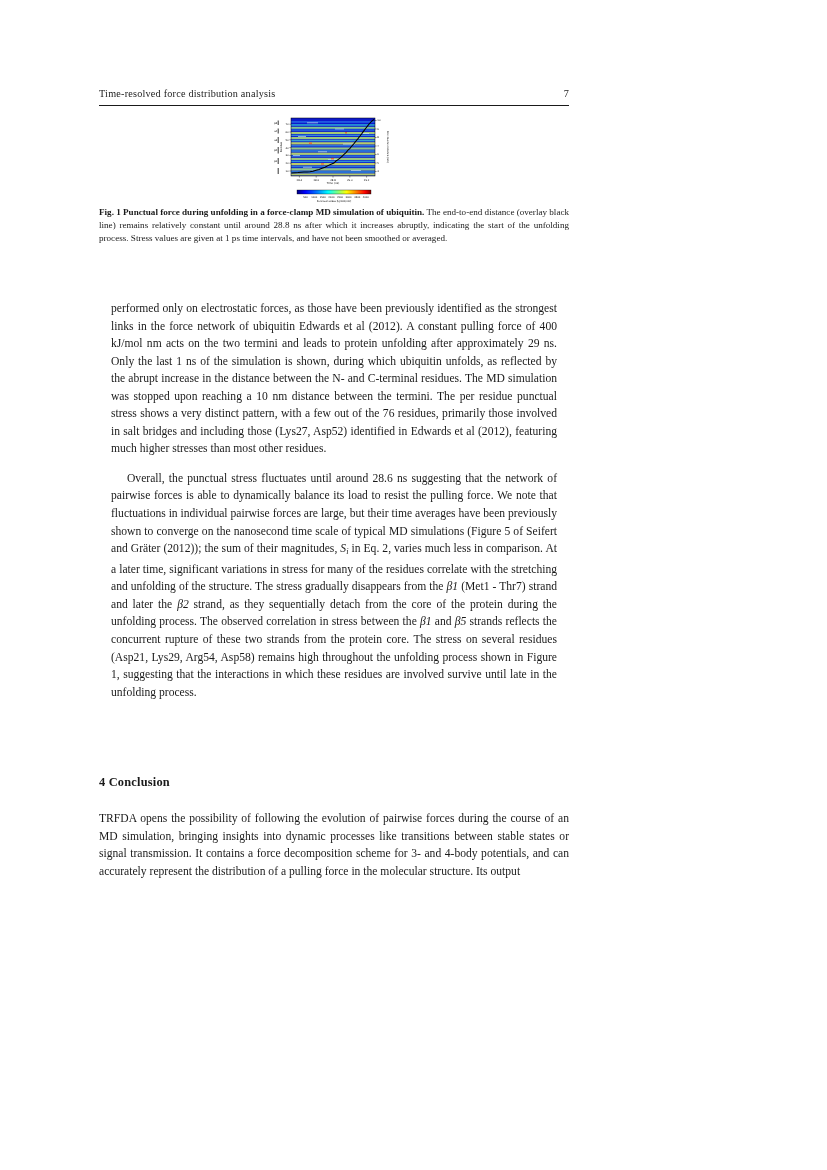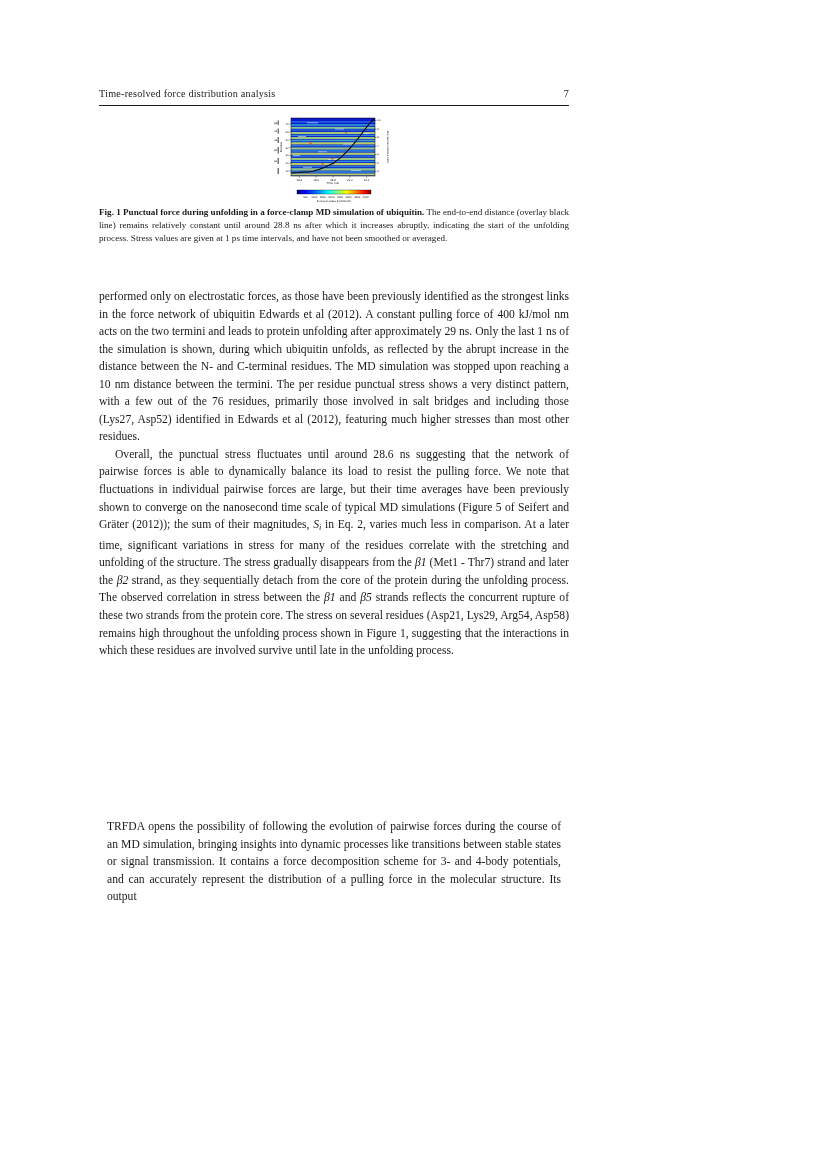--- a/index.html
+++ b/index.html
@@ -77,21 +77,21 @@
     position: absolute;
     left: 99px;
     top: 288px;
     width: 470px;
     font-size: 11.6px;
     line-height: 17.55px;
     text-align: justify;
     text-justify: inter-word;
   }
   .body p {
-    margin: 0;
+    margin: 12px;
   }
   .body p.indent { text-indent: 16px; }
 
   .sec-head {
     position: absolute;
     left: 99px;
     top: 775px;
     width: 470px;
     font-size: 12.4px;
     font-weight: bold;
@@ -99,21 +99,21 @@
   }
   .body2 {
     position: absolute;
     left: 99px;
     top: 810px;
     width: 470px;
     font-size: 11.6px;
     line-height: 17.55px;
     text-align: justify;
   }
-  .body2 p { margin: 8px; }
+  .body2 p { margin: 0; }
 
   .greek { font-family: "Liberation Serif", serif; font-style: italic; }
   .math-it { font-style: italic; }
   .sub { font-size: 0.72em; vertical-align: -0.26em; }
 </style>
 </head>
 <body>
 
 <div class="page">
 
@@ -295,18 +295,19 @@
   <div class="caption">
     <span class="cap-lead">Fig. 1</span><span class="cap-lead">&nbsp;</span><span class="cap-lead">Punctual force during unfolding in a force-clamp MD simulation of ubiquitin.</span>
     <span>The end-to-end distance (overlay black line) remains relatively constant until around 28.8 ns after which it increases abruptly, indicating the start of the unfolding process. Stress values are given at 1 ps time intervals, and have not been smoothed or averaged.</span>
   </div>
 
   <div class="body">
     <p>performed only on electrostatic forces, as those have been previously identified as the strongest links in the force network of ubiquitin Edwards et al (2012). A constant pulling force of 400 kJ/mol nm acts on the two termini and leads to protein unfolding after approximately 29 ns. Only the last 1 ns of the simulation is shown, during which ubiquitin unfolds, as reflected by the abrupt increase in the distance between the N- and C-terminal residues. The MD simulation was stopped upon reaching a 10 nm distance between the termini. The per residue punctual stress shows a very distinct pattern, with a few out of the 76 residues, primarily those involved in salt bridges and including those (Lys27, Asp52) identified in Edwards et al (2012), featuring much higher stresses than most other residues.</p>
     <p class="indent"><span>Overall, the punctual stress fluctuates until around 28.6 ns suggesting that the network of pairwise forces is able to dynamically balance its load to resist the pulling force. We note that fluctuations in individual pairwise forces are large, but their time averages have been previously shown to converge on the nanosecond time scale of typical MD simulations (Figure 5 of Seifert and Gräter (2012)); the sum of their magnitudes, </span><span class="math-it">S</span><span class="sub math-it">i</span><span> in Eq. 2, varies much less in comparison. At a later time, significant variations in stress for many of the residues correlate with the stretching and unfolding of the structure. The stress gradually disappears from the </span><span class="greek">β1</span><span> (Met1 - Thr7) strand and later the </span><span class="greek">β2</span><span> strand, as they sequentially detach from the core of the protein during the unfolding process. The observed correlation in stress between the </span><span class="greek">β1</span><span> and </span><span class="greek">β5</span><span> strands reflects the concurrent rupture of these two strands from the protein core. The stress on several residues (Asp21, Lys29, Arg54, Asp58) remains high throughout the unfolding process shown in Figure 1, suggesting that the interactions in which these residues are involved survive until late in the unfolding process.</span></p>
   </div>
 
+  <div class="sec-head">4 Conclusion</div>
 
   <div class="body2">
     <p>TRFDA opens the possibility of following the evolution of pairwise forces during the course of an MD simulation, bringing insights into dynamic processes like transitions between stable states or signal transmission. It contains a force decomposition scheme for 3- and 4-body potentials, and can accurately represent the distribution of a pulling force in the molecular structure. Its output</p>
   </div>
 
 </div>
 
 </body></html>

